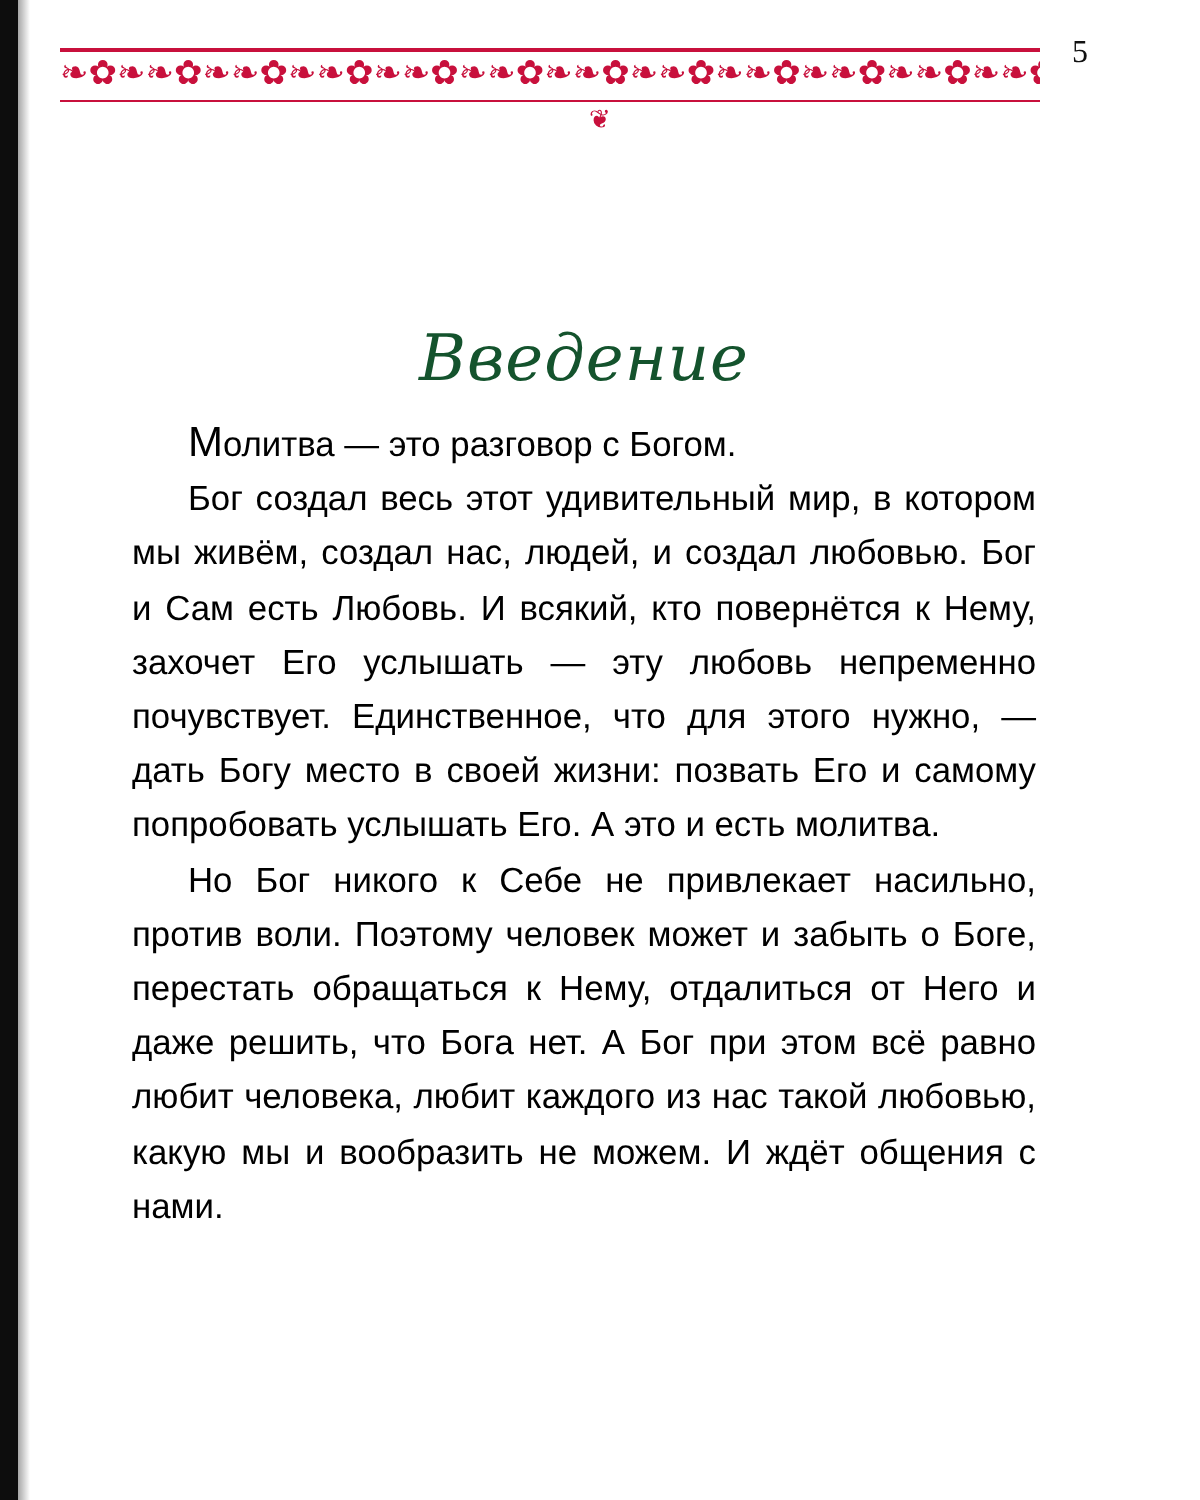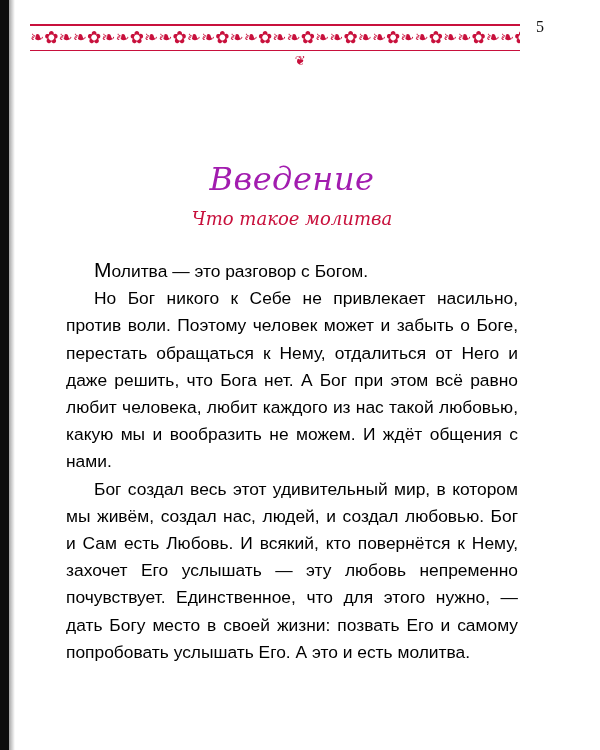--- a/index.html
+++ b/index.html
@@ -92,21 +92,21 @@
 
   .content {
     position: absolute;
     left: 66px;
     top: 160px;
     width: 452px;
   }
 
   .chapter-title {
     text-align: center;
-    color: #a21caf;
+    color: #14532d;
     font-family: "DejaVu Serif", serif;
     font-style: italic;
     font-size: 32px;
     line-height: 38px;
     letter-spacing: 0.5px;
     margin: 0 0 10px 0;
     font-weight: normal;
   }
   .chapter-subtitle {
     text-align: center;
@@ -164,23 +164,22 @@
     </div>
   </div>
 
   <div class="page-number">5</div>
 
   <div class="header-flourish">❦</div>
 
   <div class="content">
 
     <h1 class="chapter-title">Введение</h1>
-    <h2 class="chapter-subtitle">Что такое молитва</h2>
 
     <div class="body-text">
       <p class="first"><span class="initial">М</span><span>олитва — это разговор с Богом.</span></p>
+      <p><span>Бог создал весь этот удивительный мир, в котором мы живём, создал нас, людей, и создал любовью. Бог и Сам есть Любовь. И всякий, кто повернётся к Нему, захочет Его услышать — эту любовь непременно почувствует. Единственное, что для этого нужно, — дать Богу место в своей жизни: позвать Его и самому попробовать услышать Его. А это и есть молитва.</span></p>
       <p><span>Но Бог никого к Себе не привлекает насильно, против воли. Поэтому человек может и забыть о Боге, перестать обращаться к Нему, отдалиться от Него и даже решить, что Бога нет. А Бог при этом всё равно любит человека, любит каждого из нас такой любовью, какую мы и вообразить не можем. И ждёт общения с нами.</span></p>
-      <p><span>Бог создал весь этот удивительный мир, в котором мы живём, создал нас, людей, и создал любовью. Бог и Сам есть Любовь. И всякий, кто повернётся к Нему, захочет Его услышать — эту любовь непременно почувствует. Единственное, что для этого нужно, — дать Богу место в своей жизни: позвать Его и самому попробовать услышать Его. А это и есть молитва.</span></p>
     </div>
 
   </div>
 
 </div>
 
 </body></html>

